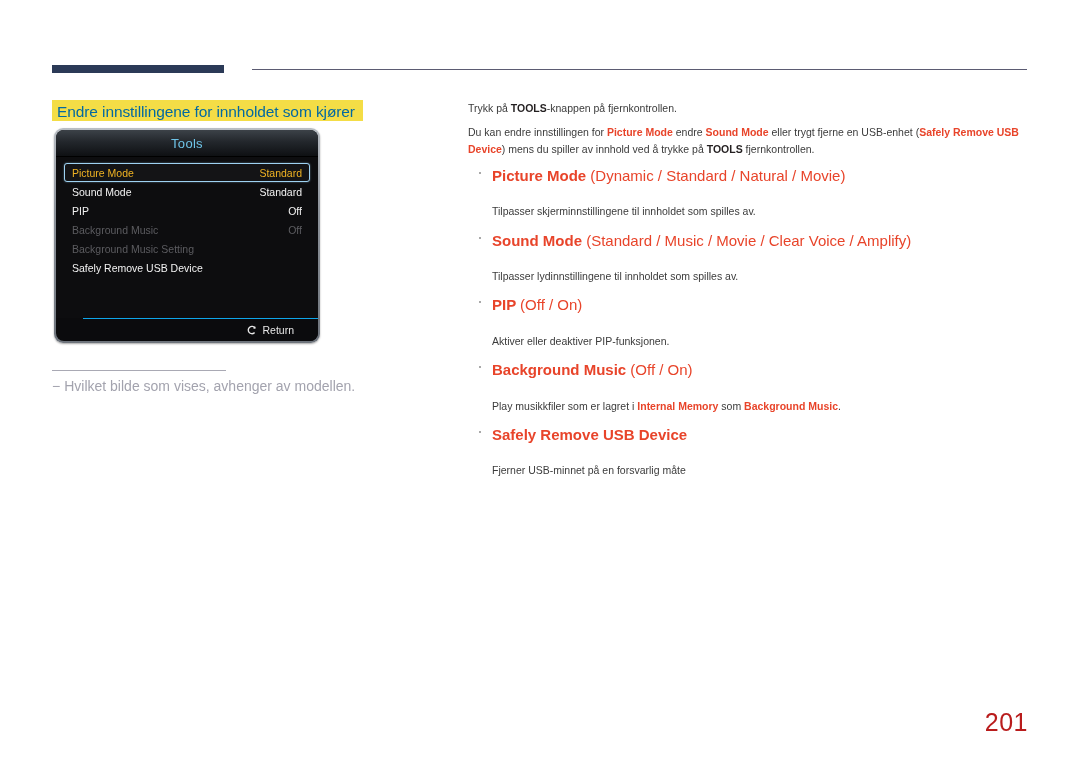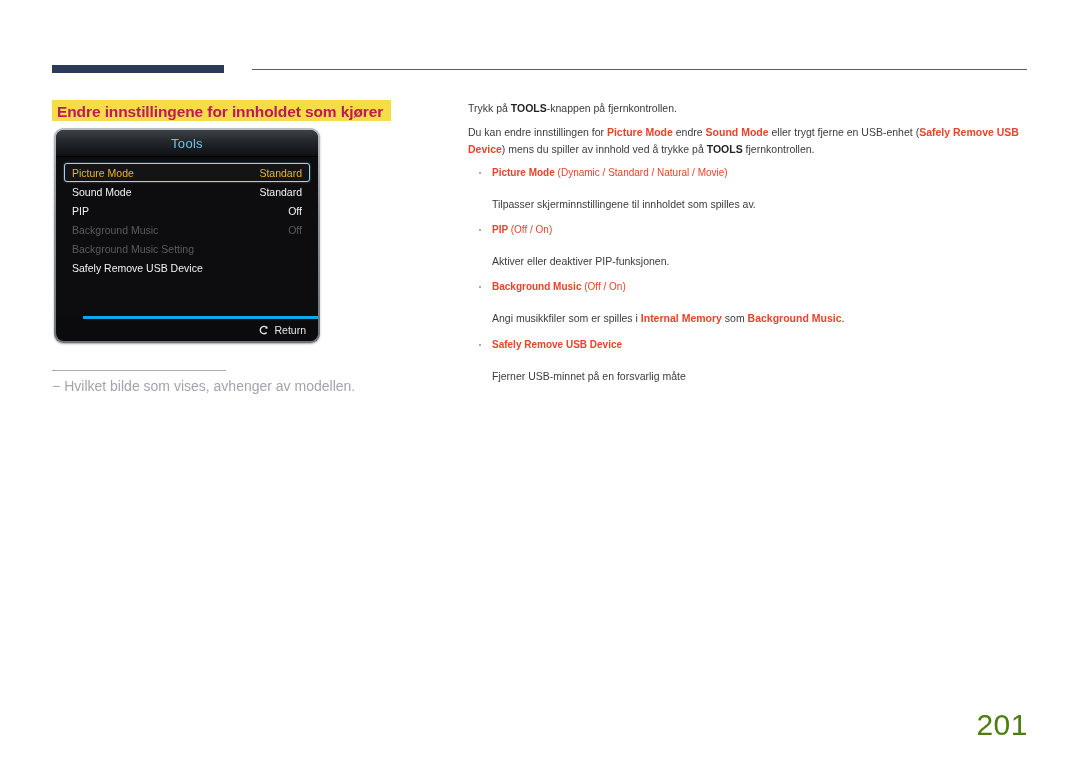--- a/index.html
+++ b/index.html
@@ -33,23 +33,23 @@
     height: 1px;
     background: #5b5b72;
   }
 
   
   .section-title {
     position: absolute;
     left: 52px;
     top: 100px;
     background: #f4dd46;
-    color: #be185d;
+    color: #0369a1;
     font-size: 15.5px;
-    font-weight: bold;
+    font-weight: normal;
     letter-spacing: -0.1px;
     padding: 3px 8px 0 5px;
     line-height: 1.15;
     white-space: nowrap;
   }
 
   
   .tv-panel {
     position: absolute;
     left: 54px;
@@ -113,26 +113,26 @@
   }
   .tv-row.selected .tv-row-value { color: #f0b323; }
   .tv-row.disabled { color: #5c5c60; }
   .tv-row.disabled .tv-row-value { color: #5c5c60; }
   .tv-row-label { white-space: nowrap; }
   .tv-row-value { white-space: nowrap; }
 
   .tv-footer {
     flex: 0 0 auto;
     height: 22px;
-    border-top: 3px solid #0ea5e9;
+    border-top: 1px solid #0ea5e9;
     background: #0b0b0d;
     display: flex;
     align-items: center;
     justify-content: flex-end;
-    padding-right: 12px;
+    padding-right: 24px;
     gap: 5px;
     margin-left: 27px;
   }
   .tv-footer-label {
     color: #e6e6e6;
     font-size: 10.5px;
   }
   .return-icon {
     display: inline-block;
     width: 11px;
@@ -175,21 +175,21 @@
     margin-bottom: 8px;
   }
   .para b { color: #231f20; font-weight: bold; }
   .acc { color: #e8442a; font-weight: bold; }
 
   .bullets { margin-top: 2px; }
   .bullet-item { margin-bottom: 10px; }
   .bullet-head {
     position: relative;
     padding-left: 24px;
-    font-size: 10px;
+    font-size: 15px;
     line-height: 1.5;
     color: #e8442a;
     font-weight: bold;
   }
   .bullet-head::before {
     content: "";
     position: absolute;
     left: 11px;
     top: 7px;
     width: 2px;
@@ -224,22 +224,22 @@
     height: 2px;
     background: #8a8a92;
   }
   .note .acc { color: #e8442a; font-weight: bold; }
 
   
   .page-number {
     position: absolute;
     right: 52px;
     top: 708px;
-    font-size: 30px;
-    color: #4d7c0f;
+    font-size: 25px;
+    color: #b91c1c;
     letter-spacing: 0.5px;
   }
 </style>
 </head>
 <body>
 
 <div class="rule-thick"></div>
 <div class="rule-thin"></div>
 
 <div class="section-title">Endre innstillingene for innholdet som kjører</div>
@@ -316,39 +316,46 @@
   <div class="bullets">
 
     <div class="bullet-item">
       <div class="bullet-head">
         <span>Picture Mode</span>
         <span class="paren">(Dynamic / Standard / Natural / Movie)</span>
       </div>
       <div class="bullet-desc">Tilpasser skjerminnstillingene til innholdet som spilles av.</div>
     </div>
 
+    <div class="bullet-item">
+      <div class="bullet-head">
+        <span>Sound Mode</span>
+        <span class="paren">(Standard / Music / Movie / Clear Voice / Amplify)</span>
+      </div>
+      <div class="bullet-desc">Tilpasser lydinnstillingene til innholdet som spilles av.</div>
+    </div>
 
     <div class="bullet-item">
       <div class="bullet-head">
         <span>PIP</span>
         <span class="paren">(Off / On)</span>
       </div>
       <div class="bullet-desc">Aktiver eller deaktiver PIP-funksjonen.</div>
     </div>
 
     <div class="bullet-item">
       <div class="bullet-head">
         <span>Background Music</span>
         <span class="paren">(Off / On)</span>
       </div>
     </div>
 
     <div class="bullet-item">
       <div class="bullet-desc">
-        <span>Angi musikkfiler som er spilles i </span><span class="acc">Internal Memory</span><span> som </span><span class="acc">Background Music</span><span>.</span>
+        <span>Play musikkfiler som er lagret i </span><span class="acc">Internal Memory</span><span> som </span><span class="acc">Background Music</span><span>.</span>
       </div>
     </div>
 
 
     <div class="bullet-item">
       <div class="bullet-head">
         <span>Safely Remove USB Device</span>
       </div>
       <div class="bullet-desc">Fjerner USB-minnet på en forsvarlig måte</div>
     </div>

